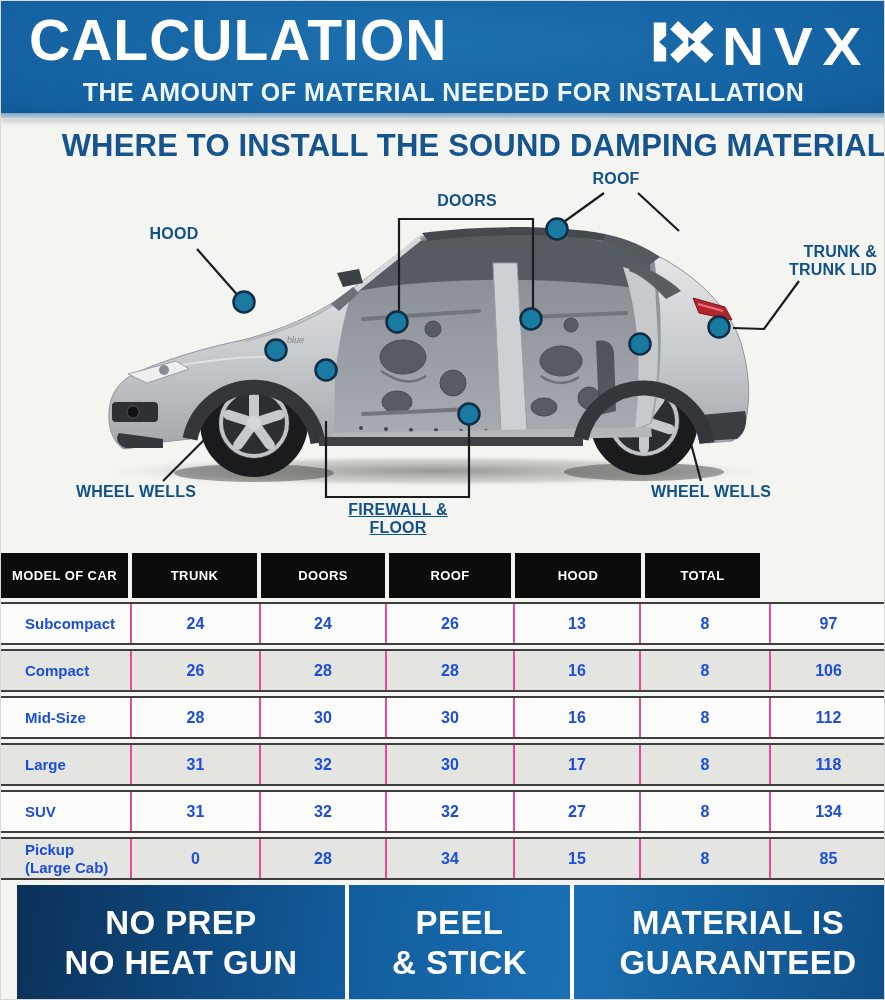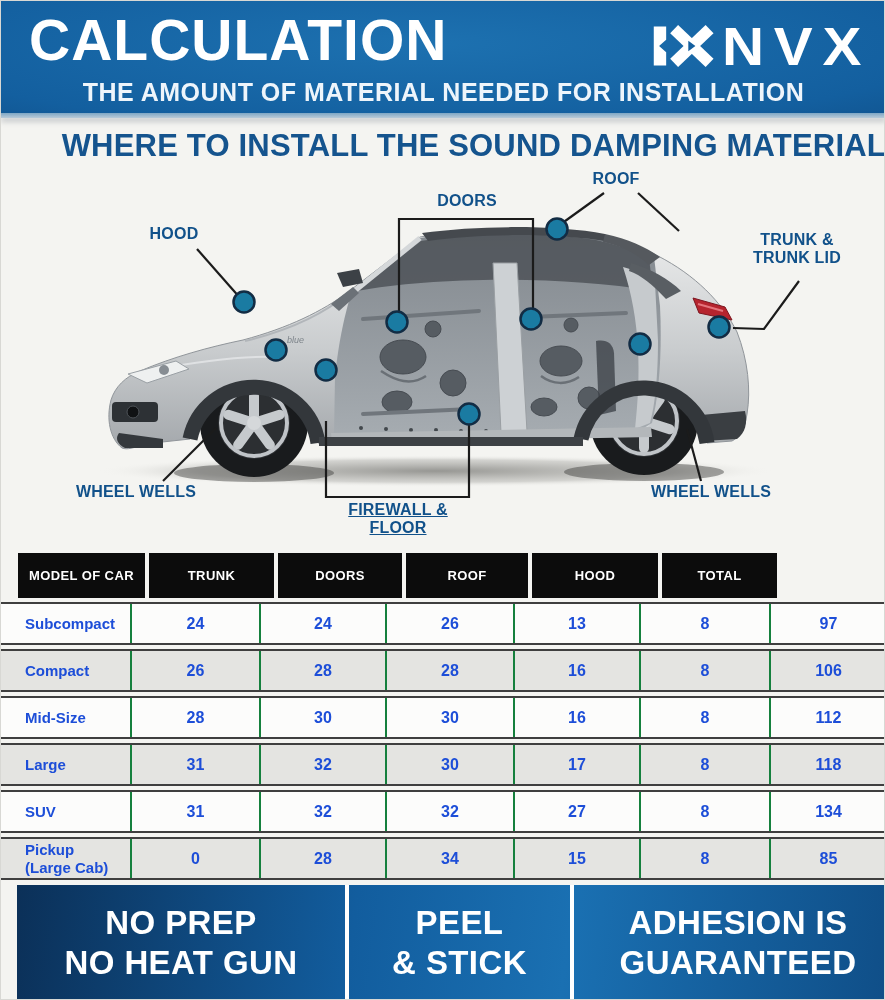--- a/index.html
+++ b/index.html
@@ -4,55 +4,55 @@
 <style>
   * { margin:0; padding:0; box-sizing:border-box; }
   html,body { width:885px; }
   body { font-family:"Liberation Sans", sans-serif; background:#ffffff; }
   .poster { position:relative; width:885px; height:1000px; background:#f4f4f1; overflow:hidden; border:1px solid #d8d8d4; }
 
   
   .header { position:absolute; top:0; left:0; width:885px; height:112px;
     background:radial-gradient(130% 170% at 48% 38%, #1d71b0 0%, #135f9f 45%, #0d4377 80%, #092e55 100%); }
   .hdr-title { position:absolute; left:28px; top:6px; color:#ffffff; font-size:57px; font-weight:900; letter-spacing:1px; }
-  .logo { position:absolute; right:26px; top:14px; display:flex; align-items:center; }
+  .logo { position:absolute; right:26px; top:14px; display:flex; }
   .logo svg { display:block; }
   .logo-text { color:#ffffff; font-size:54px; font-weight:900; letter-spacing:9px; margin-left:8px; transform:scaleX(1.08); transform-origin:left center; }
   .hdr-sub { position:absolute; left:0; bottom:6px; width:100%; text-align:center; color:#eef5fb; font-size:25px; font-weight:800; letter-spacing:.5px; }
   .hdr-strip { position:absolute; top:112px; left:0; width:885px; height:5px;
     background:linear-gradient(#7ea6c4,#b9cbd9); box-shadow:0 4px 5px rgba(120,130,140,.35); }
 
   
   .section-title { position:absolute; top:117px; left:0; width:885px; height:53px; line-height:56px;
     text-align:right; color:#15548e; font-size:31px; font-weight:800; letter-spacing:.2px; }
 
   
   .diagram { position:absolute; top:170px; left:0; width:885px; height:382px; }
   .diagram svg { position:absolute; top:0; left:0; }
   .dlabel { position:absolute; width:160px; text-align:center; color:#11518a; font-size:16px; font-weight:800; letter-spacing:.2px; line-height:1.12; }
   .lbl-hood  { left:93px;  top:54px;  width:160px; }
   .lbl-doors { left:386px; top:21px;  width:160px; }
   .lbl-roof  { left:535px; top:-1px;  width:160px; }
-  .lbl-trunk { left:716px; top:60px;  width:160px; }
+  .lbl-trunk { left:716px; top:72px;  width:160px;text-align:right; }
   .lbl-wwl   { left:55px;  top:312px; width:160px; }
   .lbl-fw    { left:317px; top:330px; width:160px;text-decoration:underline; }
   .lbl-wwr   { left:630px; top:312px; width:160px; }
 
   
   .table { position:absolute; top:552px; left:0; width:885px; }
   .thead { display:flex; height:45px; margin-bottom:4px; background:#f4f4f1; }
   .th { background:#0c0c0c; color:#ffffff; display:flex; align-items:center; justify-content:center;
-        text-align:center; font-size:13px; font-weight:700; letter-spacing:.4px; line-height:1.2; padding:0 6px;margin-left:17px; }
+        text-align:center; font-size:13px; font-weight:700; letter-spacing:.4px; line-height:1.2; padding:0 6px; }
   .th + .th { margin-left:4px; }
   .w0{flex:0 0 127px;} .w1{flex:0 0 125px;} .w2{flex:0 0 122px;} .w3{flex:0 0 124px;} .w4{flex:0 0 122px;} .w5{flex:0 0 126px;} .w6{flex:0 0 115px;}
   .trow { display:flex; height:43px; border-top:2px solid #3f3f3f; border-bottom:2px solid #3f3f3f; margin-bottom:4px; }
   .trow:nth-child(odd)  { background:#e4e4e1; }
   .trow:nth-child(even) { background:#fcfcfb; }
   .td { display:flex; align-items:center; justify-content:center; color:#1d4ed8; font-size:16px; font-weight:700; }
-  .td + .td { border-left:2px solid #15803d; }
+  .td + .td { border-left:2px solid #ec4899; }
   .b0{flex:0 0 129px;} .b1{flex:0 0 129px;} .b2{flex:0 0 126px;} .b3{flex:0 0 128px;} .b4{flex:0 0 126px;} .b5{flex:0 0 130px;} .b6{flex:0 0 117px;}
   .td.model { justify-content:flex-start; padding-left:24px; font-size:15px; line-height:1.15; flex-direction:column; align-items:flex-start; justify-content:center; }
 
   
   .footer { position:absolute; top:884px; left:16px; width:885px; height:116px; display:flex;
     background:linear-gradient(97deg, #0b3058 0%, #125d9e 38%, #1a70b2 62%, #0f4d86 100%);justify-content:center; }
   .fpanel { display:flex; flex-direction:column; align-items:center; justify-content:center;
     color:#ffffff; font-size:33px; font-weight:900; letter-spacing:.4px; line-height:1.2; text-align:center; }
   .fp0 { flex:0 0 328px; } .fp1 { flex:0 0 221px; } .fp2 { flex:0 0 328px; }
   .fsep { flex:0 0 4px; background:#ffffff; }
@@ -319,18 +319,18 @@
       <span>NO PREP</span>
       <span>NO HEAT GUN</span>
     </div>
     <div class="fsep"></div>
     <div class="fpanel fp1">
       <span>PEEL</span>
       <span>&amp; STICK</span>
     </div>
     <div class="fsep"></div>
     <div class="fpanel fp2">
-      <span>ADHESION IS</span>
+      <span>MATERIAL IS</span>
       <span>GUARANTEED</span>
     </div>
   </div>
 
 </div>
 
 </body></html>

